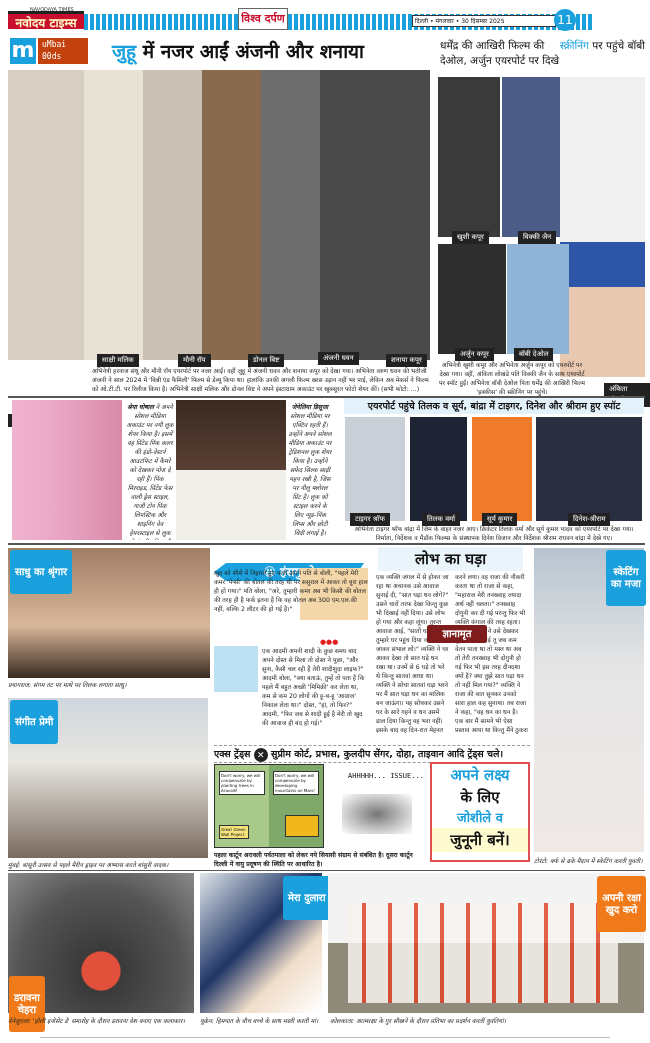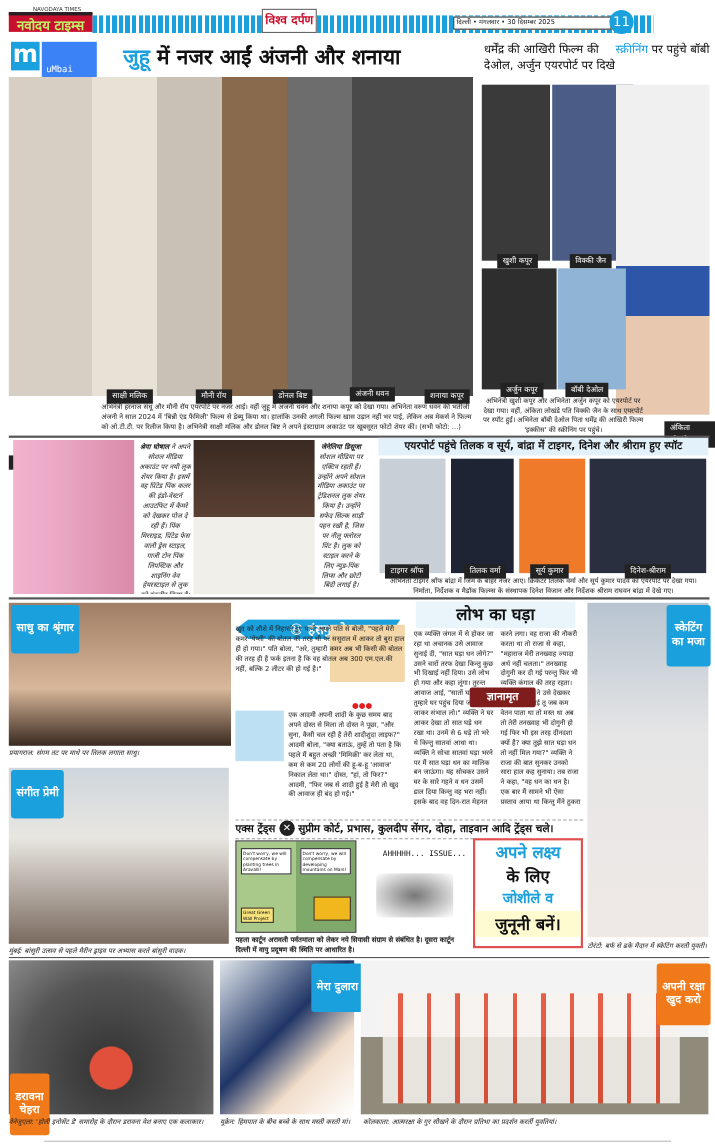--- a/index.html
+++ b/index.html
@@ -1,28 +1,28 @@
 <!DOCTYPE html>
 <html><head>
 <meta charset="utf-8">
 <style>
   *{box-sizing:border-box;margin:0;padding:0;}
   body{width:650px;height:1043px;background:#fff;font-family:"DejaVu Sans",sans-serif;position:relative;overflow:hidden;color:#111;}
   .abs{position:absolute;}
   
   .mast{left:0;top:6px;width:650px;height:28px;}
   .mast-stripe{left:84px;top:8px;width:510px;height:16px;background:repeating-linear-gradient(90deg,#1aa0dc 0 4px,#fff 4px 6px);}
-  .logo-box{left:8px;top:5px;width:76px;height:18px;background:#c8102e;color:#bef264;font-weight:bold;font-size:12px;line-height:18px;text-align:center;border-top:3px solid #222;}
+  .logo-box{left:8px;top:5px;width:76px;height:18px;background:#c8102e;color:#fef9c3;font-weight:bold;font-size:12px;line-height:18px;text-align:center;border-top:3px solid #222;}
   .logo-small{left:30px;top:0;font-size:5px;color:#333;}
   .section-tag{left:238px;top:2px;width:50px;height:22px;background:#fff;border:1px solid #666;color:#c8102e;font-weight:bold;font-size:11px;line-height:20px;text-align:center;}
   .dateline{left:412px;top:9px;width:144px;height:12px;background:#fff;border:1px solid #333;font-size:6px;line-height:10px;padding-left:2px;}
   .page-no{left:554px;top:3px;width:22px;height:22px;border-radius:50%;background:#1aa0dc;color:#fff;font-size:12px;line-height:22px;text-align:center;}
   
   .mlogo{left:10px;top:38px;width:26px;height:26px;background:#1aa0dc;color:#fff;font-weight:bold;font-size:22px;line-height:24px;text-align:center;}
-  .mlogo-text{left:38px;top:38px;width:50px;height:26px;background:#3b82f6;color:#fff;font-family:"DejaVu Sans Mono",monospace;font-size:8px;line-height:12px;padding:19px 4px;}
+  .mlogo-text{left:38px;top:38px;width:50px;height:26px;background:#c2410c;color:#fff;font-family:"DejaVu Sans Mono",monospace;font-size:8px;line-height:12px;padding:1px 4px;}
   .headline-main{left:112px;top:38px;font-size:19px;font-weight:bold;color:#111;}
   .headline-main .hl{color:#1aa0dc;}
   .headline-right{left:440px;top:38px;width:205px;font-size:10.5px;line-height:15px;color:#111;}
   .headline-right .hl{color:#1aa0dc;padding-left:12px;}
   .photo{background:#bbb;overflow:hidden;}
   .cap{background:#222;color:#fff;font-size:7px;padding:1px 5px;line-height:11px;}
   .caption-text{font-size:6.2px;line-height:9px;color:#222;}
   .divider{background:#555;height:2px;}
   .badge{color:#fff;font-size:10px;font-weight:bold;padding:16px 5px;border-radius:3px;line-height:12px;}
   .blue{background:#1aa0dc;}

